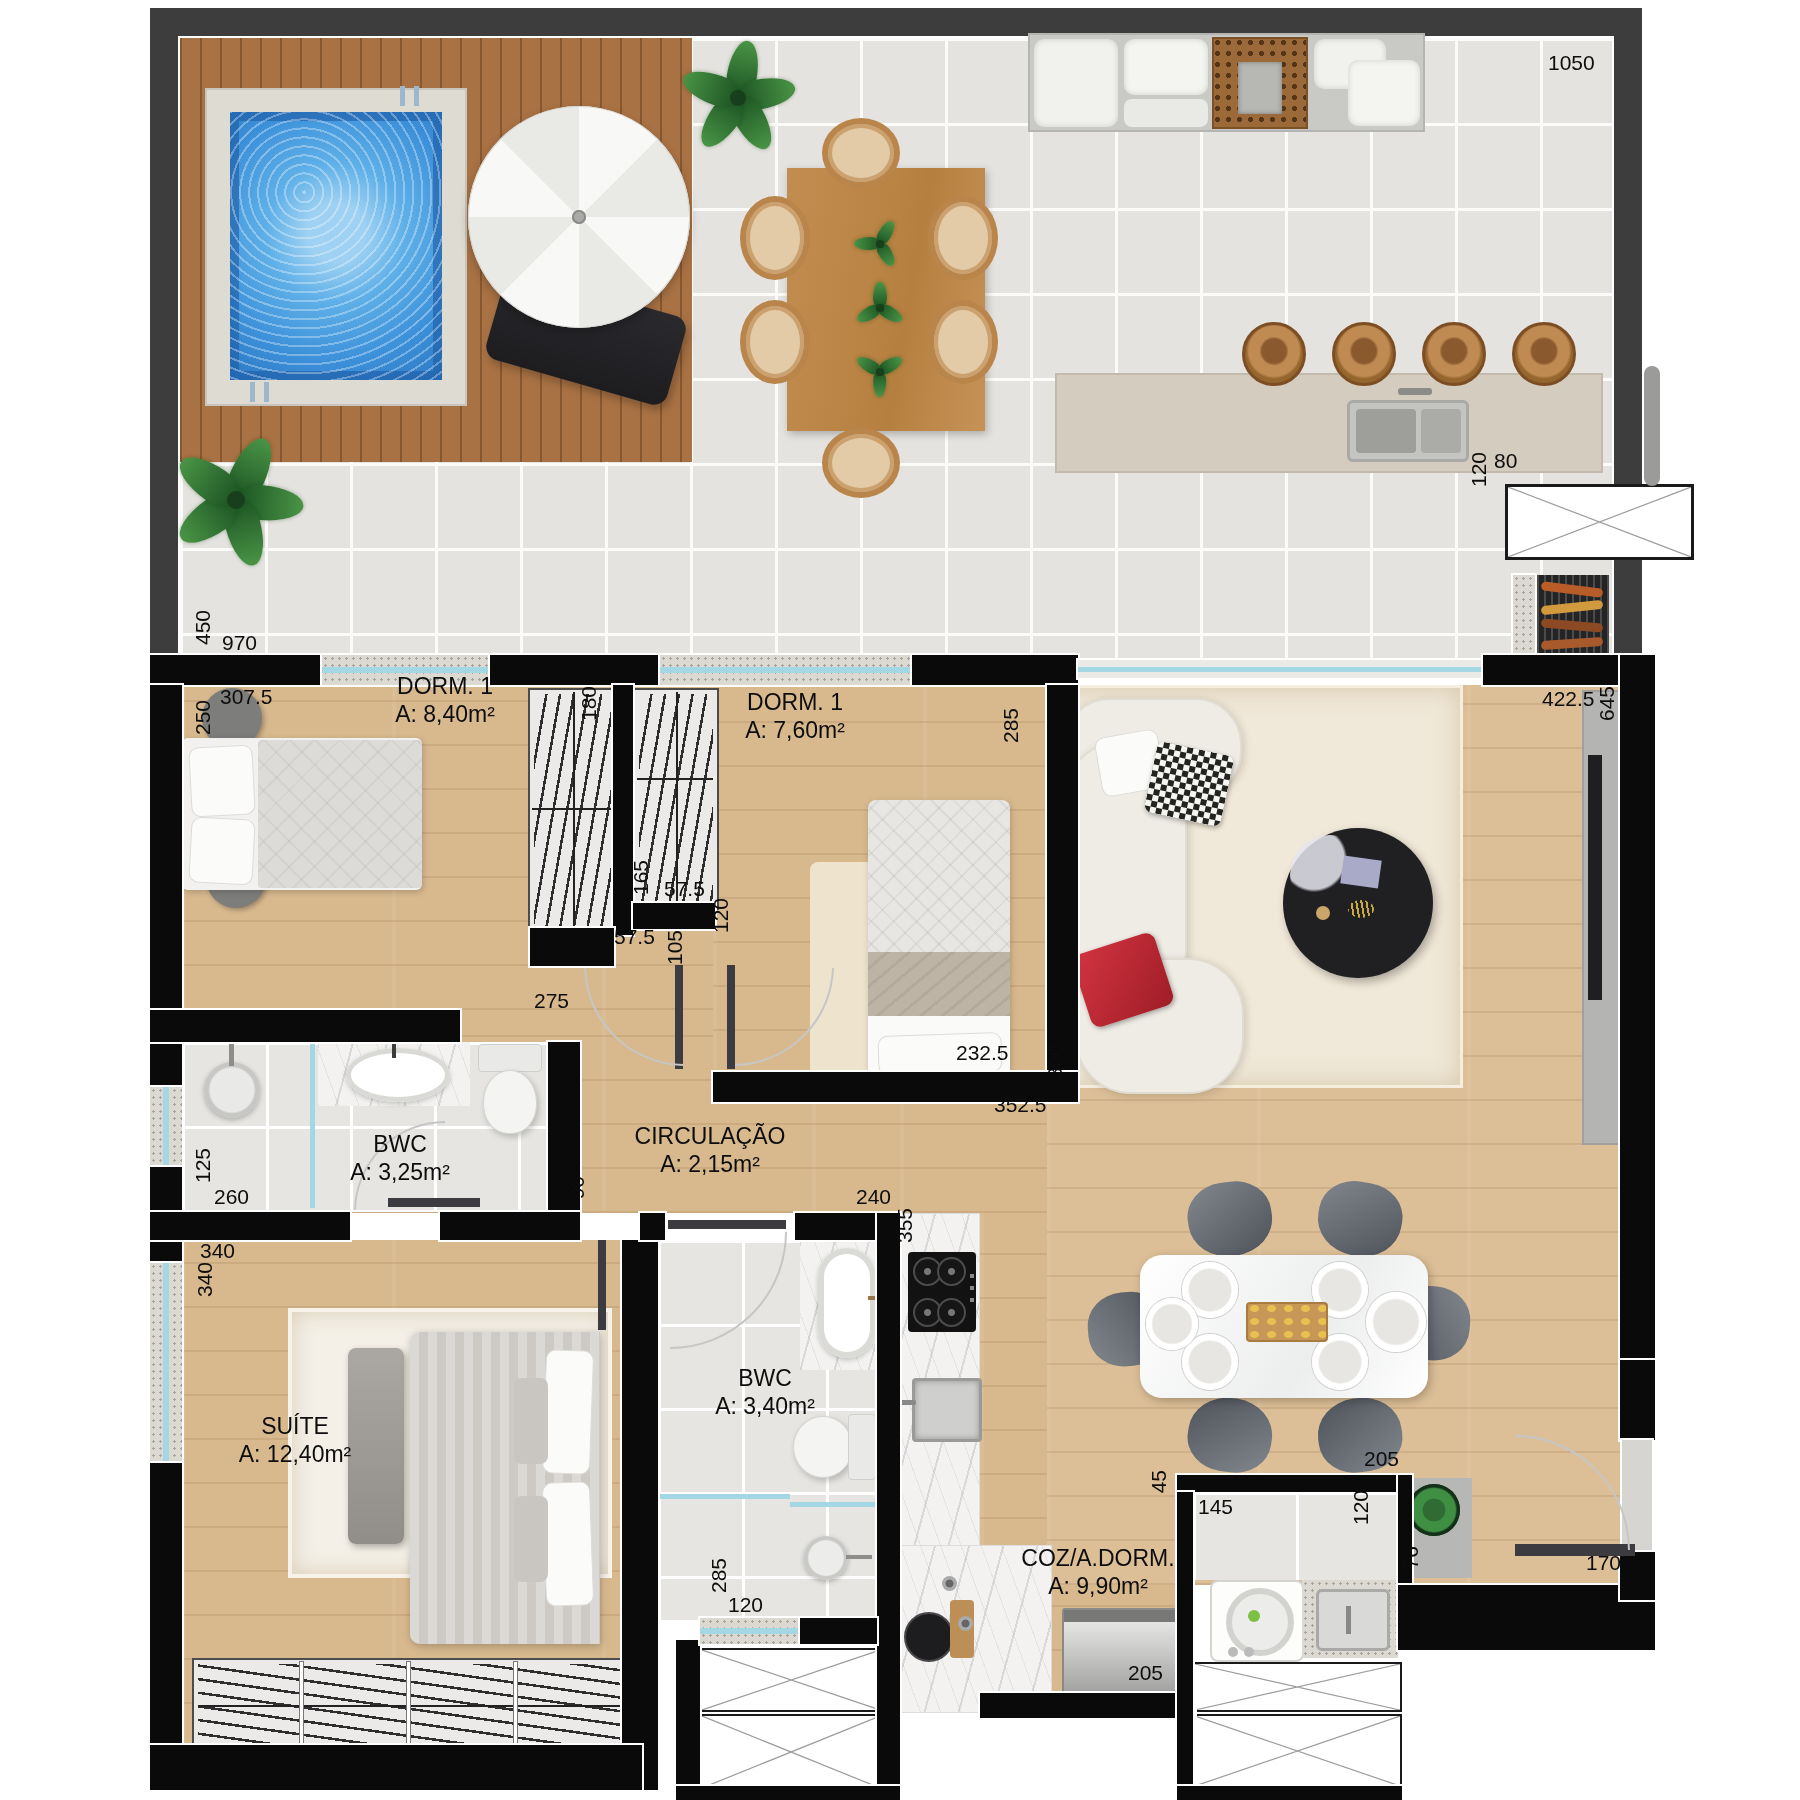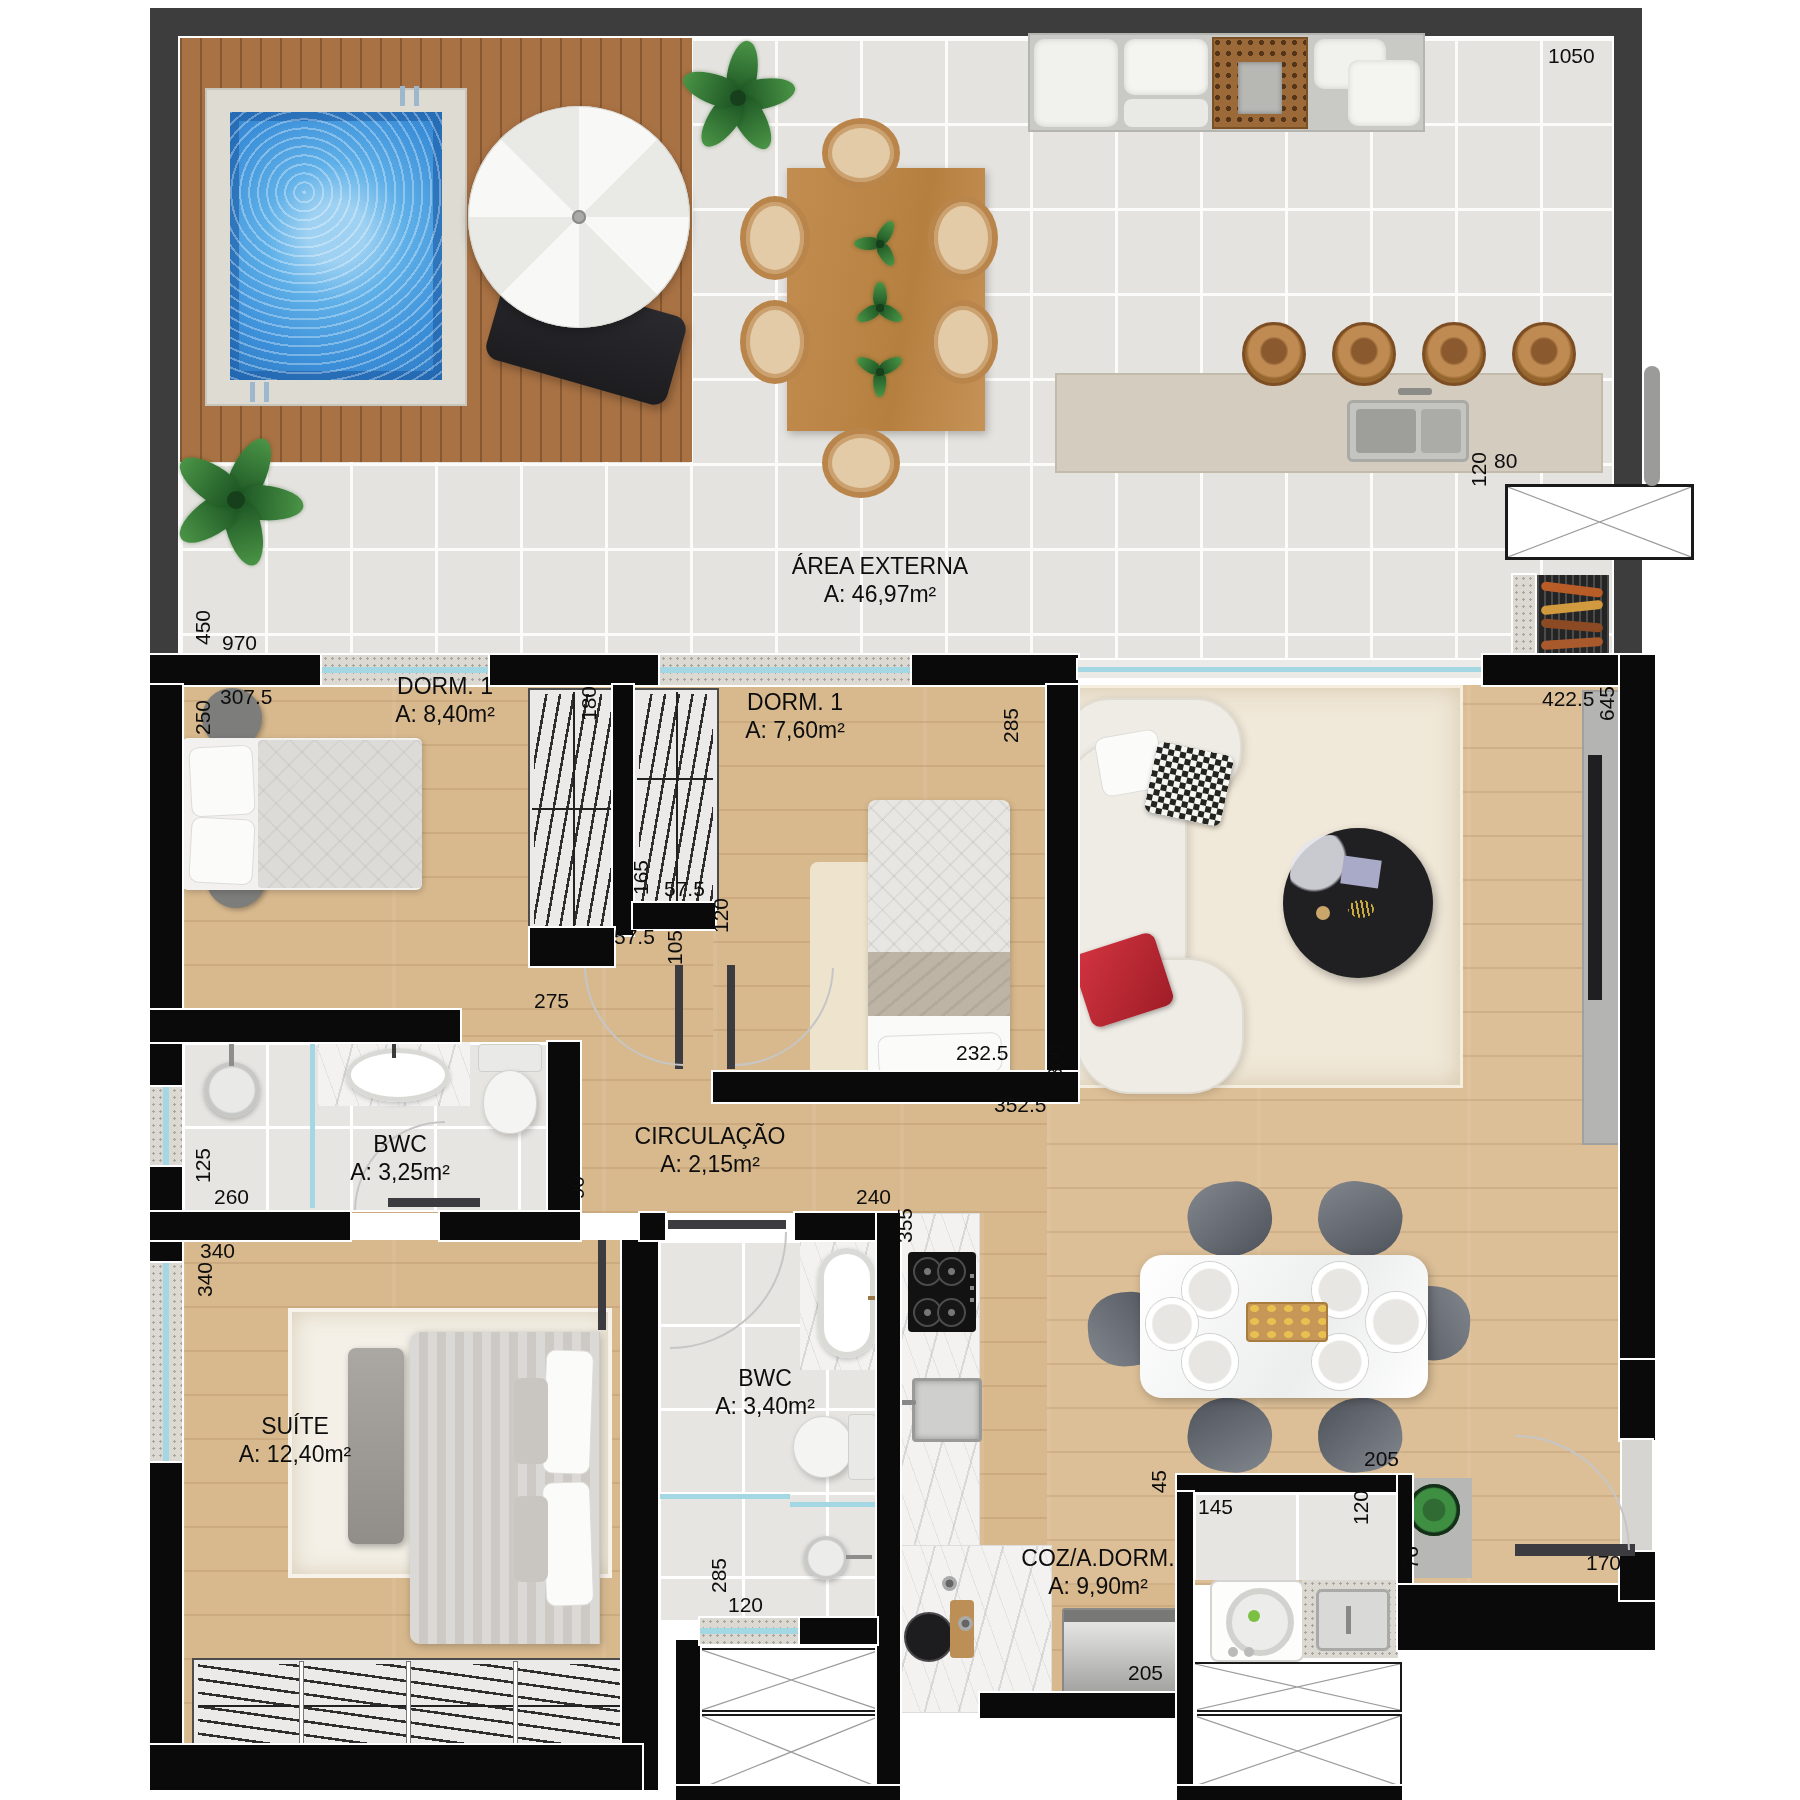--- a/index.html
+++ b/index.html
@@ -385,24 +385,20 @@
   <div class="doorleaf" style="left:1515px;top:1544px;width:120px;height:12px"></div>
 
   <svg class="arcsvg">
     <path d="M 1515 1436 A 114 114 0 0 1 1629 1550"></path>
     <path d="M 786 1232 A 116 116 0 0 1 670 1348"></path>
     <path d="M 355 1210 A 90 90 0 0 1 445 1122"></path>
     <path d="M 683 1065 A 100 100 0 0 1 585 968"></path>
     <path d="M 735 1065 A 100 100 0 0 0 833 968"></path>
   </svg>
 
-  <div class="room-label" style="left:755px;top:552px;width:250px">
-    <div>ÁREA EXTERNA</div>
-    <div>A: 46,97m²</div>
-  </div>
   <div class="room-label" style="left:345px;top:672px;width:200px">
     <div>DORM. 1</div>
     <div>A: 8,40m²</div>
   </div>
   <div class="room-label" style="left:695px;top:688px;width:200px">
     <div>DORM. 1</div>
     <div>A: 7,60m²</div>
   </div>
   <div class="room-label" style="left:310px;top:1130px;width:180px">
     <div>BWC</div>
@@ -418,21 +414,21 @@
   </div>
   <div class="room-label" style="left:680px;top:1364px;width:170px">
     <div>BWC</div>
     <div>A: 3,40m²</div>
   </div>
   <div class="room-label" style="left:1008px;top:1544px;width:180px">
     <div>COZ/A.DORM.</div>
     <div>A: 9,90m²</div>
   </div>
 
-  <span class="dim" style="left:1548px;top:45px">1050</span>
+  <span class="dim" style="left:1548px;top:52px">1050</span>
   <span class="dim" style="left:1494px;top:450px">80</span>
   <span class="dim v" style="left:1468px;top:452px">120</span>
   <span class="dim v" style="left:192px;top:610px">450</span>
   <span class="dim" style="left:222px;top:632px">970</span>
   <span class="dim" style="left:220px;top:686px">307.5</span>
   <span class="dim v" style="left:192px;top:700px">250</span>
   <span class="dim v" style="left:578px;top:686px">180</span>
   <span class="dim v" style="left:1000px;top:708px">285</span>
   <span class="dim v" style="left:630px;top:860px">165</span>
   <span class="dim" style="left:664px;top:878px">57.5</span>

